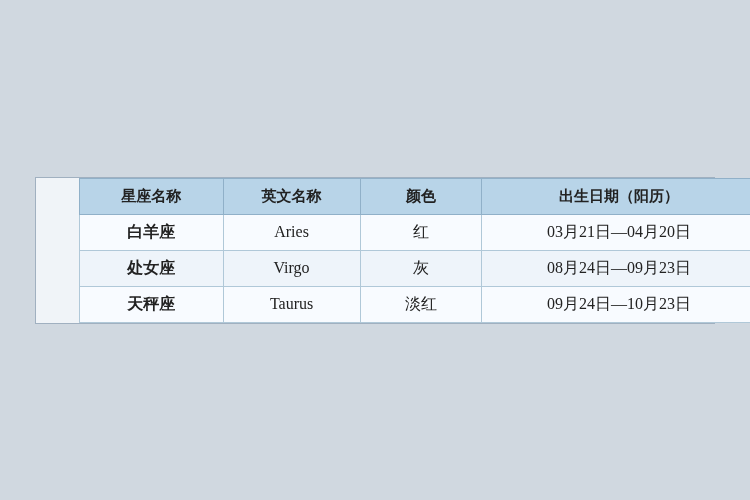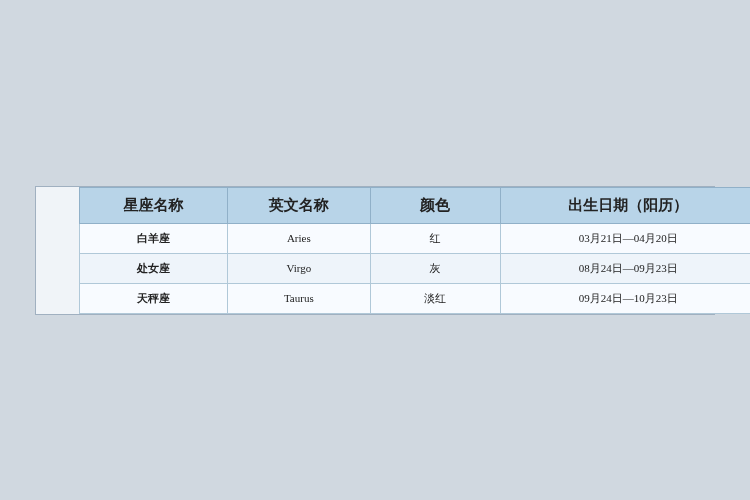--- a/index.html
+++ b/index.html
@@ -48,21 +48,21 @@
     }
 
     tbody tr:nth-child(even) {
       background-color: #eef4fa;
     }
 
     tbody td {
       border: 1px solid #b0c8d8;
       padding: 7px 28px;
       text-align: center;
-      font-size: 11px;
+      font-size: 16px;
       color: #222;
     }
 
     tbody td:first-child {
       font-weight: bold;
     }
   </style>
 </head>
 <body>
 

